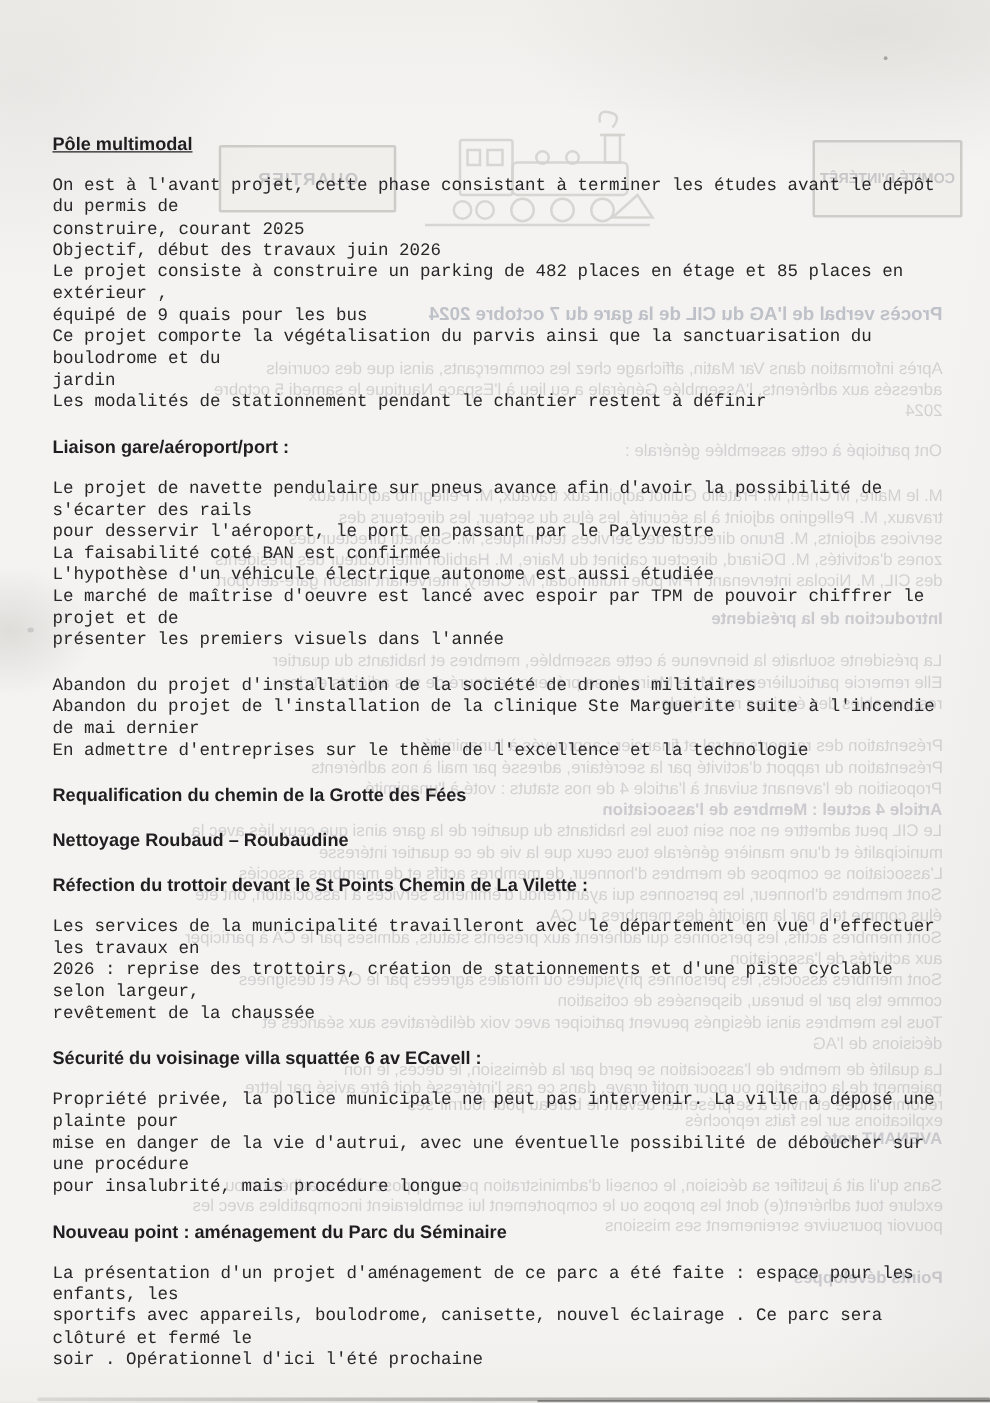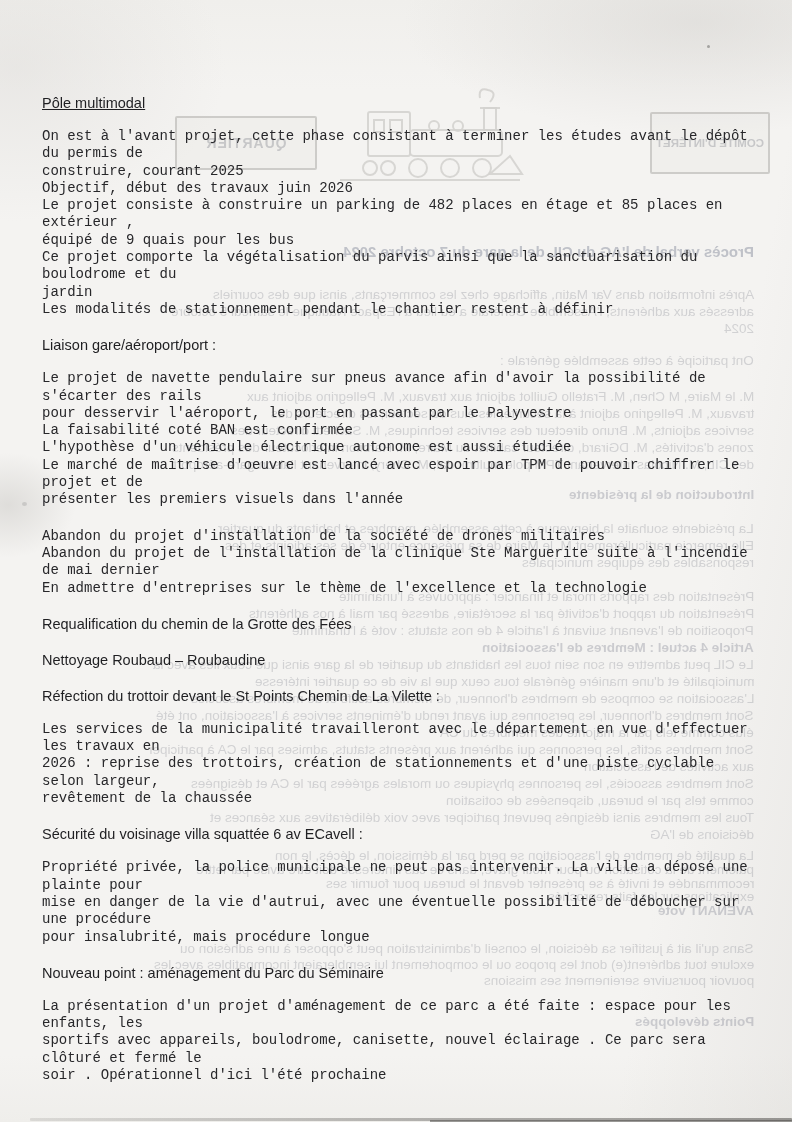--- a/index.html
+++ b/index.html
@@ -59,22 +59,22 @@
   .edge-bottom2 {
     position:absolute; bottom:0; left:430px; right:0; height:2px;
     background:rgba(70,68,65,0.5);
   }
   .speck { position:absolute; background:rgba(110,110,108,0.55); border-radius:50%; }
 
   
   .content { position:absolute; left:42px; right:38px; top:95px; z-index:2; color:#27272a; }
   .sec { margin:0 0 19px 0; }
   .sec-heading {
-    font-size:14.5px; font-weight:normal; line-height:17px;
-    margin:0 0 16px 0; color:#1f1f22;
+    font-size:14.5px; font-weight:bold; line-height:17px;
+    margin:13px 0 16px 0; color:#1f1f22;
     white-space:pre-line;
   }
   .sec.underlined .sec-heading { text-decoration:underline; }
   .sec-body { font-size:14px; line-height:17.3px; white-space:pre-line;font-family:Liberation Mono, monospace; }
 </style>
 </head>
 <body>
 
 <div class="page">
 

